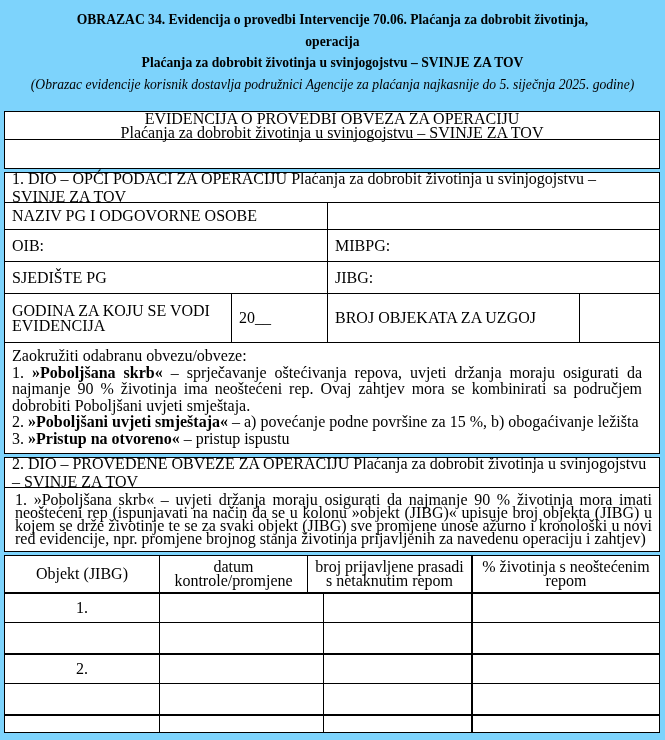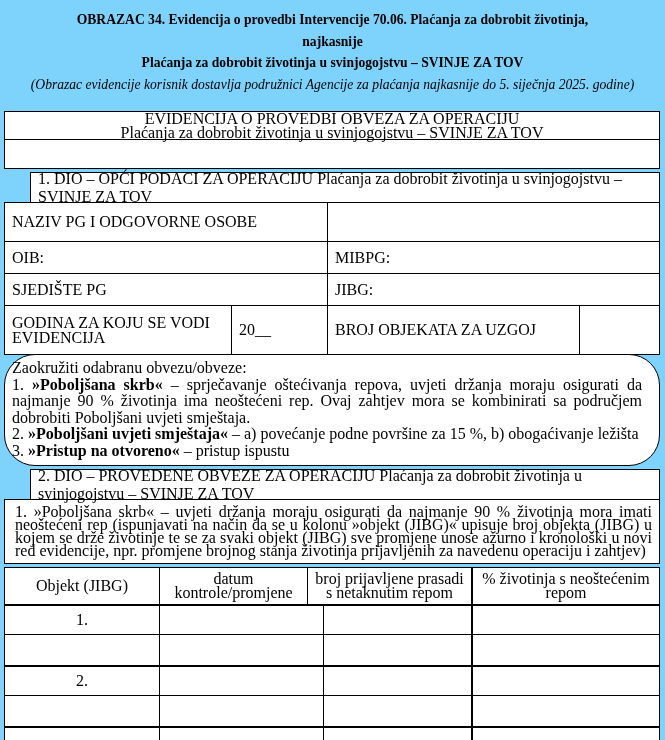--- a/index.html
+++ b/index.html
@@ -10,36 +10,36 @@
     font-family:"Liberation Serif","DejaVu Serif",serif;
   }
   
   .title-block { text-align:center; padding-top:9px; font-size:13.6px; line-height:21.5px; }
   .title-bold { font-weight:bold; }
   .title-italic { font-style:italic; font-weight:normal; }
   
   .form { margin:16px 5px 0 4px; font-size:16px; }
   .r { border:1px solid #000; margin-top:-1px; display:flex; background:#fff; }
   .r.first { margin-top:0; }
-  .r.gap { margin-top:3px;margin-left:26px; }
+  .r.gap { margin-top:3px; }
   .hdr-row { flex-direction:column; justify-content:center; text-align:center; height:29px; line-height:13.5px; }
   .empty-row { height:30px; }
   .section-row { height:31px; align-items:center; padding:0 7px; }
   .cell { padding:0 7px; display:flex; align-items:center; border-left:1px solid #000; }
   .cell.cfirst { border-left:none; }
   .w-half  { width:322px; flex:none; }
   .w-rest  { flex:1; }
-  .row-naziv   { height:40px; }
+  .row-naziv   { height:28px; }
   .row-oib     { height:33px;justify-content:space-between; }
   .row-sjediste{ height:33px; }
   .row-godina  { height:50px; }
   .w-godina { width:226px; flex:none; line-height:15px; }
   .w-20     { width:96px;  flex:none; }
   .w-broj   { width:252px; flex:none; }
-  .para-row { display:block; padding:5px 17px 6px 7px; line-height:16.5px;border-radius:31px; }
+  .para-row { display:block; padding:5px 17px 6px 7px; line-height:16.5px; }
   .para-row .just { text-align:justify; }
   .note-row { display:block; padding:5px 7px 6px 10px; line-height:13px; text-align:justify; }
   
   .etable { margin-top:3px; }
   .trow { border:1px solid #000; margin-top:-1px; display:flex; background:#fff; }
   .trow.grp { margin-top:0; }            
   .thead-row { height:38px;justify-content:space-between; }
   .tc { display:flex; align-items:center; justify-content:center; text-align:center;
         border-left:1px solid #000; padding:0 4px; line-height:14px; }
   .tc.cfirst { border-left:none; }
@@ -51,21 +51,21 @@
   .drow-b { height:32px; }
   .drow-p { height:18px; }
 </style>
 </head>
 <body>
 
 <div class="page">
 
   <div class="title-block">
     <div class="title-bold">OBRAZAC 34. Evidencija o provedbi Intervencije 70.06. Plaćanja za dobrobit životinja,</div>
-    <div class="title-bold">najkasnije</div>
+    <div class="title-bold">operacija</div>
     <div class="title-bold">Plaćanja za dobrobit životinja u svinjogojstvu – SVINJE ZA TOV</div>
     <div class="title-italic">(Obrazac evidencije korisnik dostavlja podružnici Agencije za plaćanja najkasnije do 5. siječnja 2025. godine)</div>
   </div>
 
   <div class="form">
 
     <div class="r first hdr-row">
       <div>EVIDENCIJA O PROVEDBI OBVEZA ZA OPERACIJU</div>
       <div>Plaćanja za dobrobit životinja u svinjogojstvu – SVINJE ZA TOV</div>
     </div>

